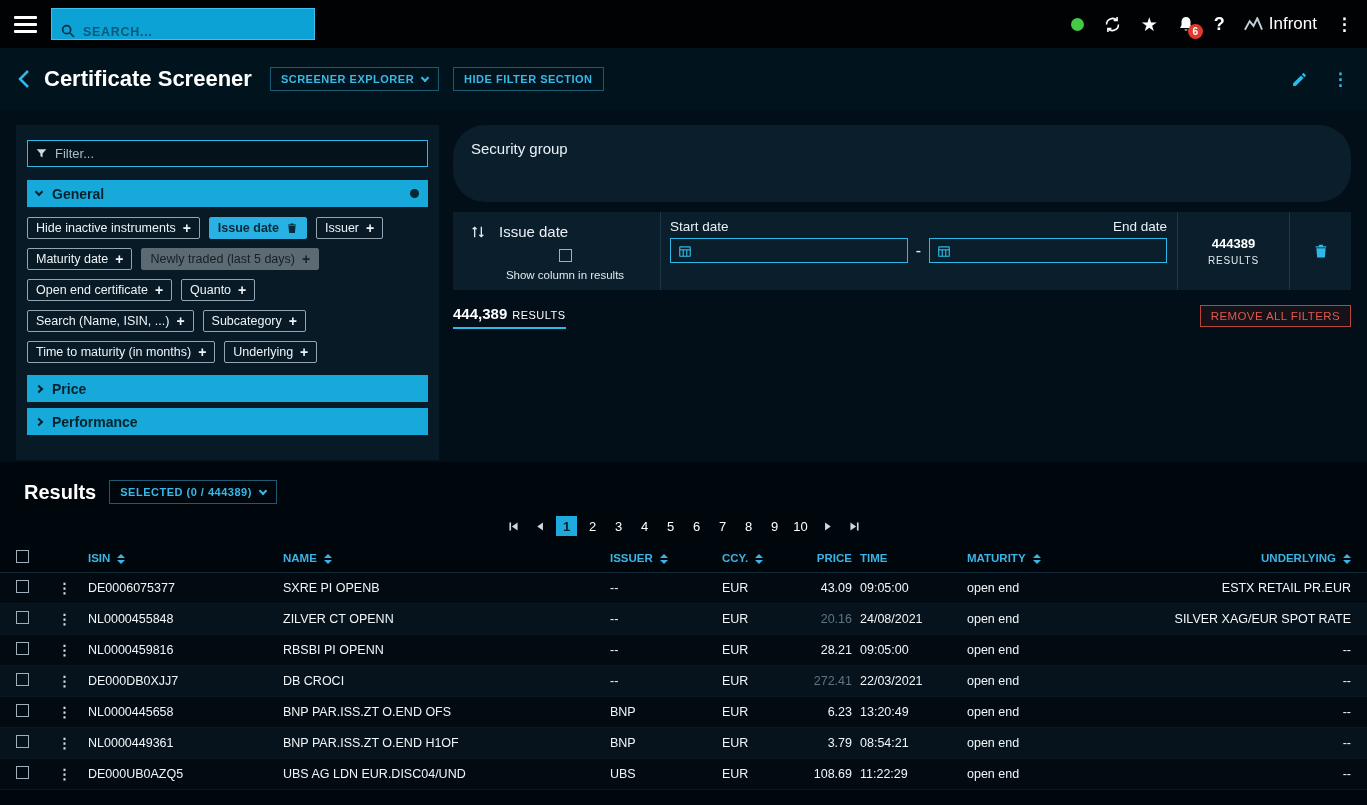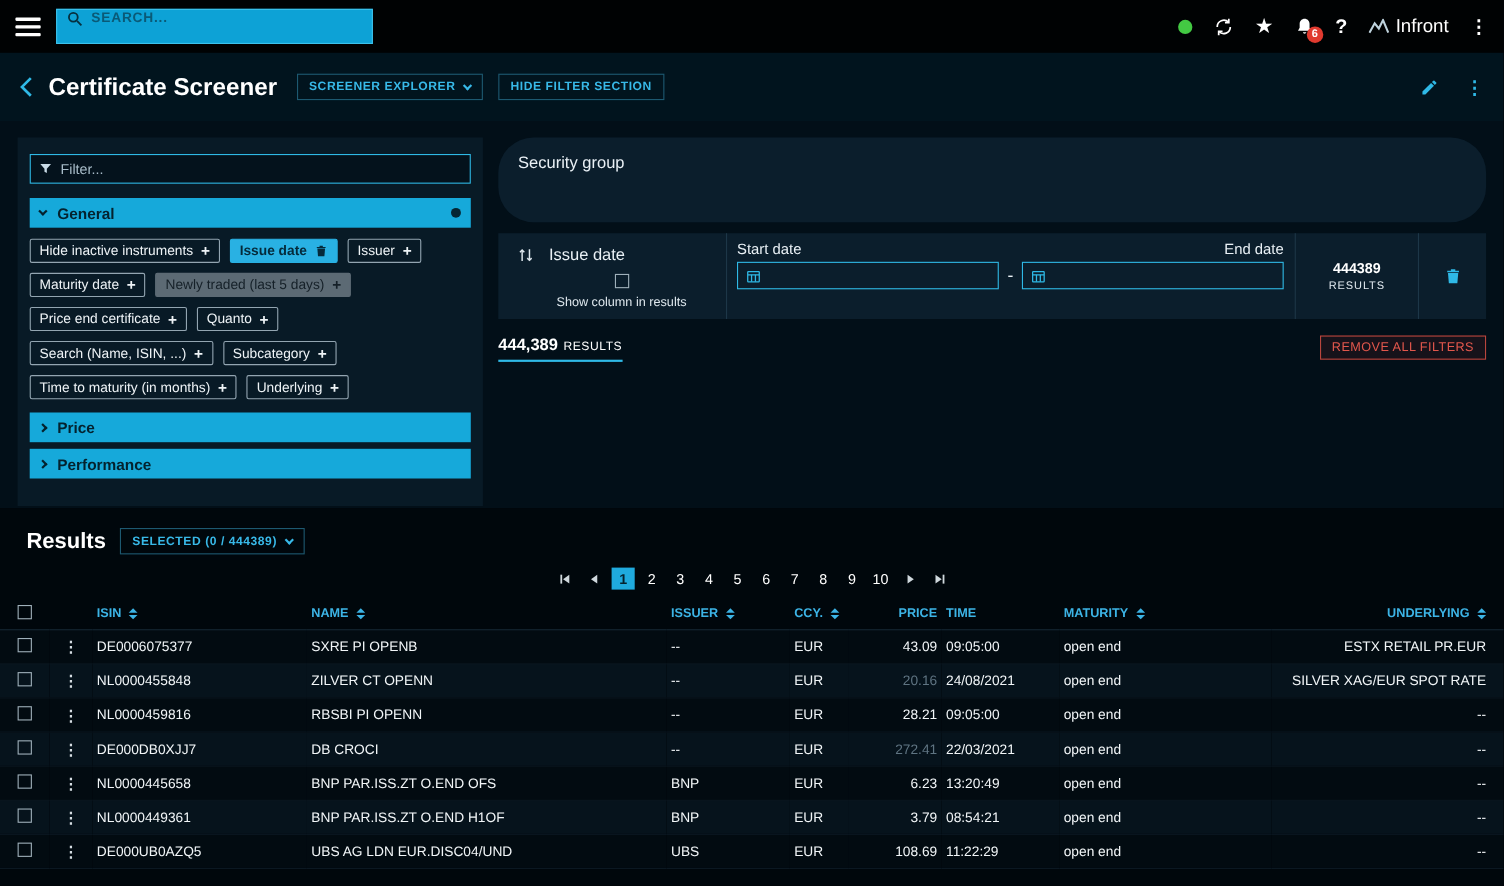--- a/index.html
+++ b/index.html
@@ -4,21 +4,21 @@
 <style>
   * { margin:0; padding:0; box-sizing:border-box; }
   html,body { width:1367px; height:805px; }
   body { font-family:"Liberation Sans",sans-serif; background:#000609; color:#e8eef2; overflow:hidden; }
   svg { display:block; }
 
   
   .topbar { height:48px; background:#000203; display:flex; align-items:center; padding:0 14px; gap:14px; }
   .hamburger { width:23px; display:flex; flex-direction:column; gap:4px; cursor:pointer; }
   .hamburger span { height:3px; background:#fff; border-radius:1px; }
-  .searchbox { width:288px; height:32px; background:#0da2d6; border:1px solid #3cc2ec; display:flex; align-items:flex-start; padding:0 8px; gap:7px; }
+  .searchbox { width:264px; height:32px; background:#0da2d6; border:1px solid #3cc2ec; display:flex; align-items:flex-end; padding:0 8px; gap:7px; }
   .searchbox input { flex:1; background:transparent; border:none; outline:none; color:#06303f;
                      font:700 12.5px "Liberation Sans",sans-serif; letter-spacing:.7px; min-width:0; }
   .searchbox input::placeholder { color:#0a5a77; opacity:1; }
   .tb-spacer { flex:1; }
   .tb-icons { display:flex; align-items:center; gap:19px; }
   .statusdot { width:13px; height:13px; border-radius:50%; background:#43c943; }
   .tb-ic { color:#fff; display:flex; align-items:center; justify-content:center; cursor:pointer; }
   .star { font-size:19px; line-height:1; }
   .bell-wrap { position:relative; }
   .badge { position:absolute; right:-8px; bottom:-5px; min-width:15px; height:15px; border-radius:8px;
@@ -241,21 +241,21 @@
           <span>Maturity date</span>
           <span class="plus">+</span>
         </button>
         <button class="chip disabled">
           <span>Newly traded (last 5 days)</span>
           <span class="plus">+</span>
         </button>
       </div>
       <div class="chip-row">
         <button class="chip">
-          <span>Price end certificate</span>
+          <span>Open end certificate</span>
           <span class="plus">+</span>
         </button>
         <button class="chip">
           <span>Quanto</span>
           <span class="plus">+</span>
         </button>
       </div>
       <div class="chip-row">
         <button class="chip">
           <span>Search (Name, ISIN, ...)</span>

